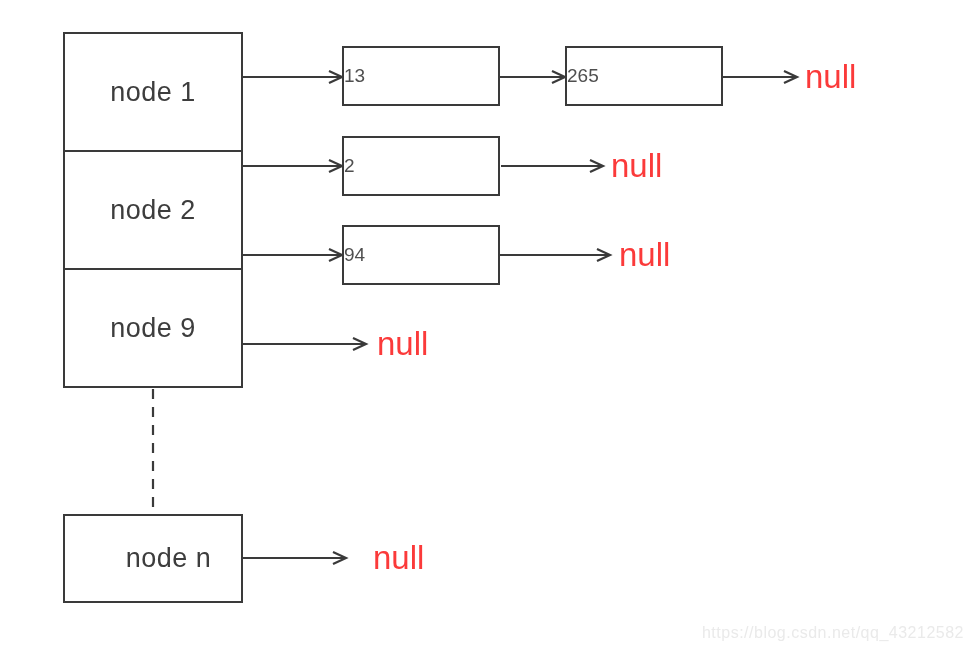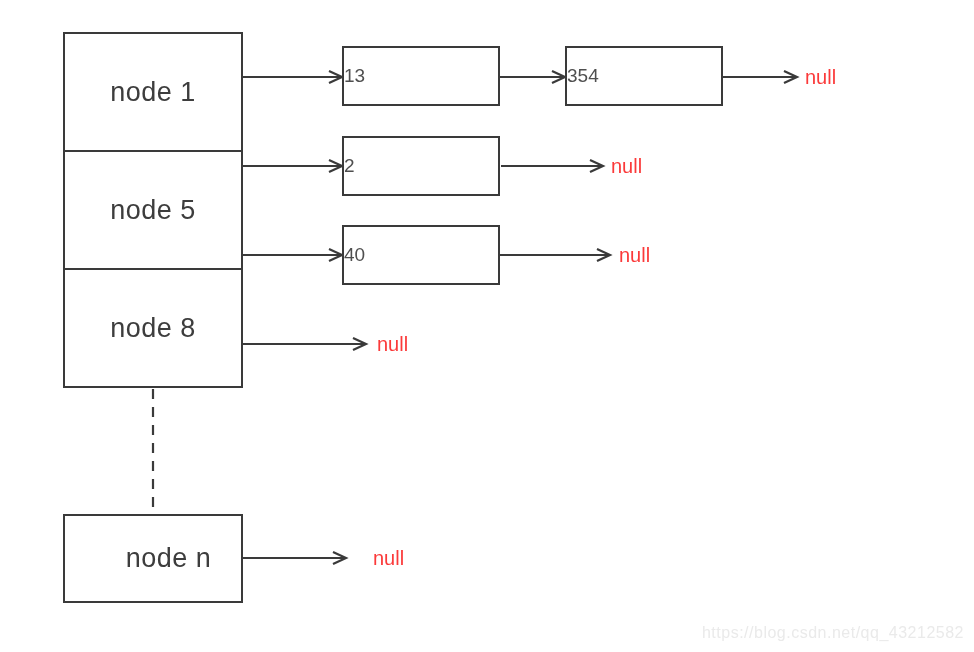--- a/index.html
+++ b/index.html
@@ -68,21 +68,21 @@
     align-items: center;
     justify-content: flex-start;
     background: #ffffff;
   }
   .value-label {
     font-size: 19px;
     color: #4f4f4f;
   }
   .null-label {
     position: absolute;
-    font-size: 20px;
+    font-size: 33px;
     line-height: 32px;
     color: #fb3a3a;
   }
   .watermark {
     position: absolute;
     right: 10px;
     bottom: 10px;
     font-size: 16px;
     color: #eaeaea;
     letter-spacing: 0.5px;
@@ -115,42 +115,42 @@
     <line x1="153" y1="389" x2="153" y2="513" stroke="#3a3a3a" stroke-width="2.2" stroke-dasharray="10,8"></line>
 
     <line x1="243" y1="558" x2="345" y2="558" stroke="#3a3a3a" stroke-width="2.2" marker-end="url(#arrowhead)"></line>
   </svg>
 
   <div class="node-stack">
     <div class="node-cell">
       <span class="node-label">node 1</span>
     </div>
     <div class="node-cell">
-      <span class="node-label">node 5</span>
+      <span class="node-label">node 2</span>
     </div>
     <div class="node-cell">
-      <span class="node-label">node 8</span>
+      <span class="node-label">node 9</span>
     </div>
   </div>
 
   <div class="node-box" style="left:63px; top:514px; width:180px; height:89px;">
     <span class="node-label">node n</span>
   </div>
 
   <div class="value-box" style="left:342px; top:46px;">
     <span class="value-label">13</span>
   </div>
   <div class="value-box" style="left:565px; top:46px;">
-    <span class="value-label">354</span>
+    <span class="value-label">265</span>
   </div>
   <div class="value-box" style="left:342px; top:136px;">
     <span class="value-label">2</span>
   </div>
   <div class="value-box" style="left:342px; top:225px;">
-    <span class="value-label">40</span>
+    <span class="value-label">94</span>
   </div>
 
   <span class="null-label" style="left:805px; top:61px;">null</span>
   <span class="null-label" style="left:611px; top:150px;">null</span>
   <span class="null-label" style="left:619px; top:239px;">null</span>
   <span class="null-label" style="left:377px; top:328px;">null</span>
   <span class="null-label" style="left:373px; top:542px;">null</span>
 
   <div class="watermark">https://blog.csdn.net/qq_43212582</div>
 

